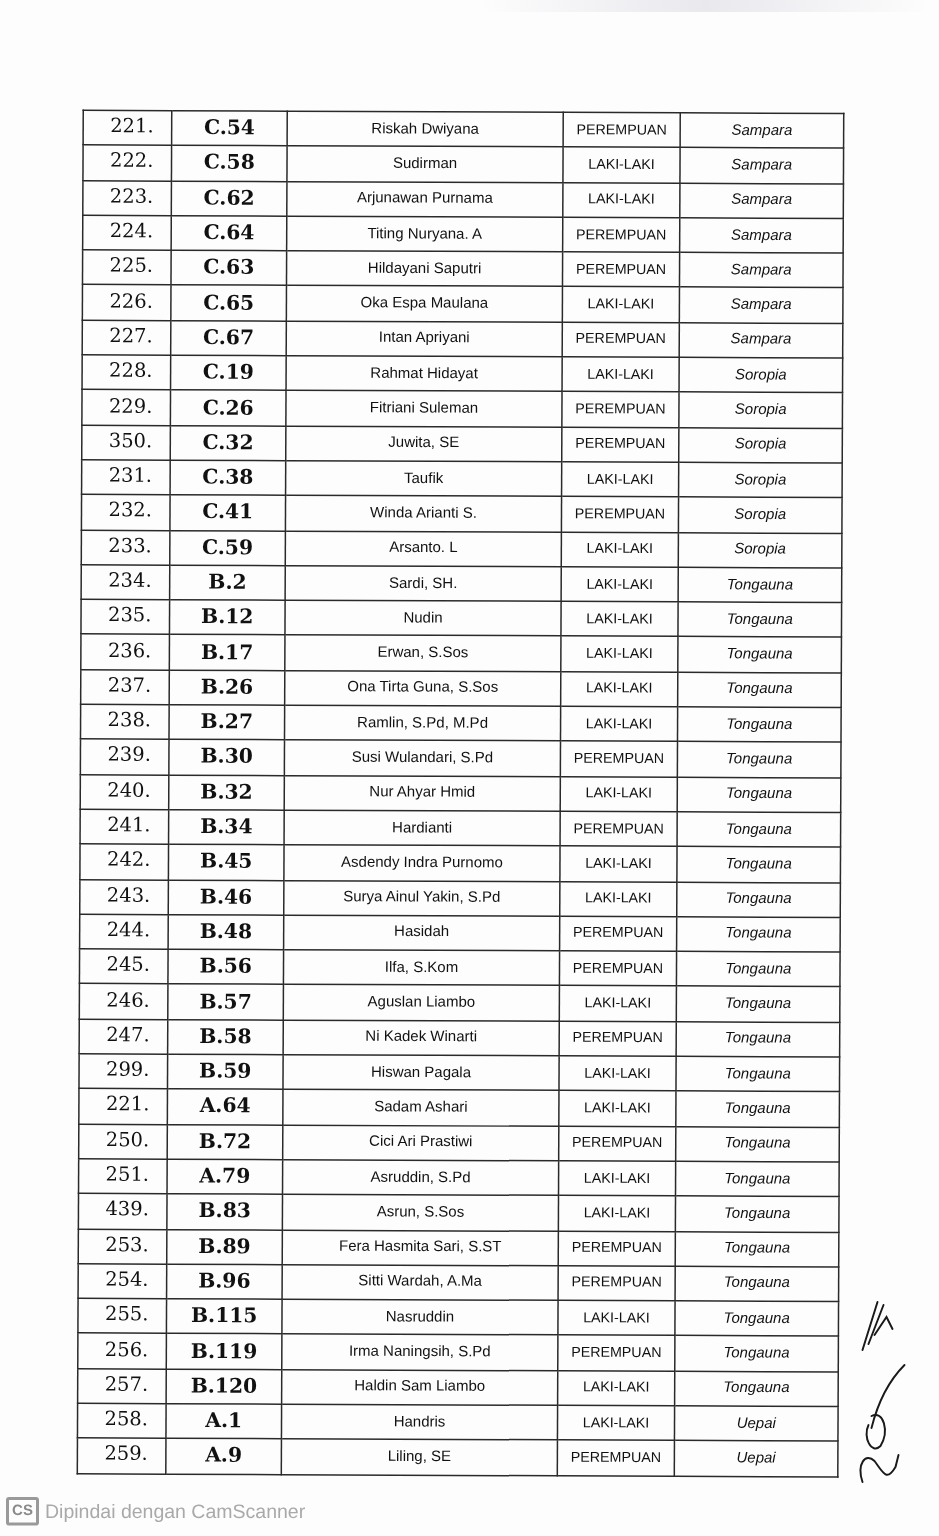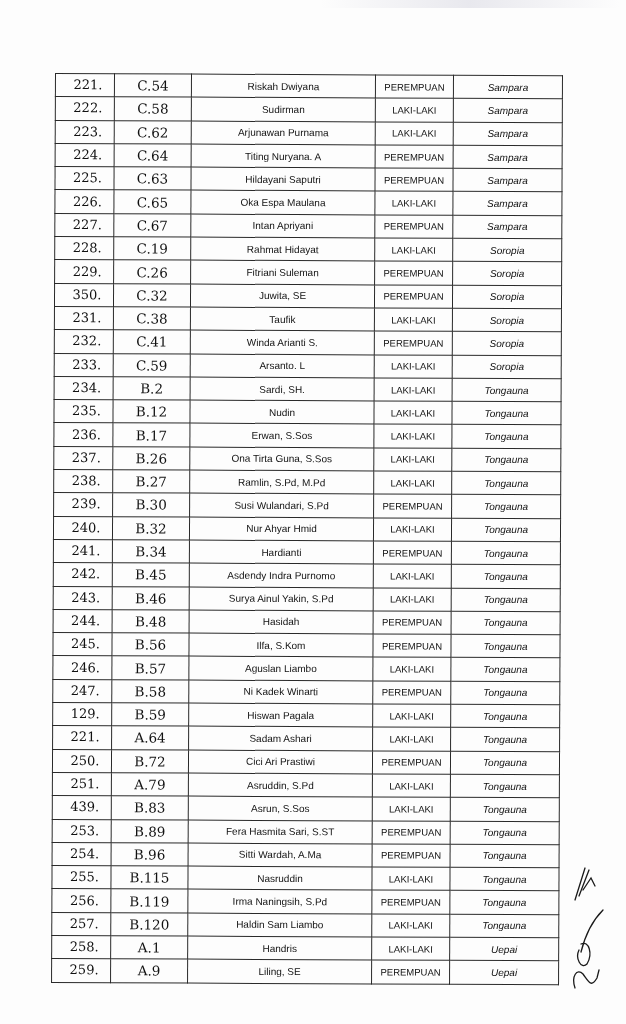--- a/index.html
+++ b/index.html
@@ -2,21 +2,21 @@
 <html><head>
 <meta charset="utf-8">
 <style>
   html,body{margin:0;padding:0;background:#ffffff;}
   body{width:626px;height:1024px;position:relative;overflow:hidden;font-family:"Liberation Sans",sans-serif;color:#111;}
   .page{position:absolute;left:0;top:0;width:626px;height:1024px;background:#fdfdfd;}
   .top-smudge{position:absolute;left:320px;top:0;width:300px;height:8px;background:linear-gradient(90deg,rgba(200,200,210,0),rgba(215,215,225,.55),rgba(200,200,210,0));}
   table.roster{position:absolute;left:55px;top:73px;width:508px;border-collapse:collapse;table-layout:fixed;transform:rotate(0.25deg);transform-origin:left top;}
   table.roster td{border:1.3px solid #2a2a2a;height:22.3px;padding:0;text-align:center;vertical-align:middle;white-space:nowrap;overflow:hidden;}
   td.c-no{width:52px;font-family:"DejaVu Serif",serif;font-size:13px;text-align:left;padding-left:6px !important;vertical-align:top;line-height:16px;margin-left:16px;}
-  td.c-code{width:76px;font-family:"DejaVu Serif",serif;font-size:13.5px;}
+  td.c-code{width:76px;font-family:"DejaVu Serif",serif;font-size:13.5px;font-weight:bold;}
   td.c-name{width:183px;font-size:10px;}
   td.c-gender{width:77px;font-size:9.5px;}
   td.c-loc{font-size:10px;font-style:italic;}
   .footer{position:absolute;left:4px;top:998px;display:flex;align-items:center;gap:4px;color:#a9a9a9;font-size:13px;}
   .cs-logo{width:18px;height:15px;border:2px solid #9a9a9a;border-radius:2px;font-weight:bold;font-size:10px;line-height:15px;text-align:center;color:#8a8a8a;box-sizing:content-box;}
   .signatures{position:absolute;left:563px;top:860px;width:60px;height:130px;}
 </style>
 </head>
 <body>
 
@@ -208,21 +208,21 @@
           <td class="c-loc">Tongauna</td>
         </tr>
         <tr>
           <td class="c-no">247.</td>
           <td class="c-code">B.58</td>
           <td class="c-name">Ni Kadek Winarti</td>
           <td class="c-gender">PEREMPUAN</td>
           <td class="c-loc">Tongauna</td>
         </tr>
         <tr>
-          <td class="c-no">129.</td>
+          <td class="c-no">299.</td>
           <td class="c-code">B.59</td>
           <td class="c-name">Hiswan Pagala</td>
           <td class="c-gender">LAKI-LAKI</td>
           <td class="c-loc">Tongauna</td>
         </tr>
         <tr>
           <td class="c-no">221.</td>
           <td class="c-code">A.64</td>
           <td class="c-name">Sadam Ashari</td>
           <td class="c-gender">LAKI-LAKI</td>
@@ -303,13 +303,17 @@
 
   <svg class="signatures" viewBox="0 0 60 130">
     <g fill="none" stroke="#1a1a1a" stroke-width="1.3" stroke-linecap="round">
       <path d="M12 40 L22 8 M16 36 L26 10 M20 30 L28 18 L32 26"></path>
       <path d="M40 50 C28 62, 22 76, 18 92"></path>
       <path d="M18 84 C26 80, 30 94, 24 104 C18 110, 12 98, 16 90"></path>
       <path d="M12 128 C8 116, 14 108, 20 114 C26 122, 28 128, 34 118 L36 110"></path>
     </g>
   </svg>
 
+  <div class="footer">
+    <span class="cs-logo">CS</span>
+    <span>Dipindai dengan CamScanner</span>
+  </div>
 </div>
 
 </body></html>

